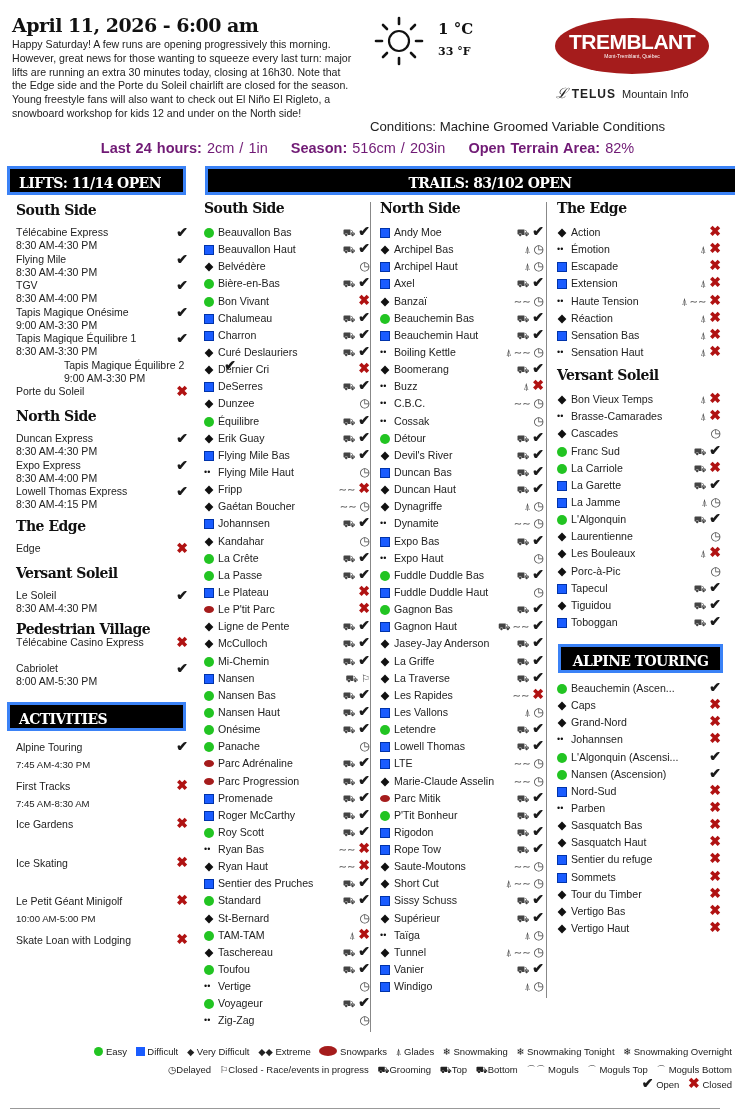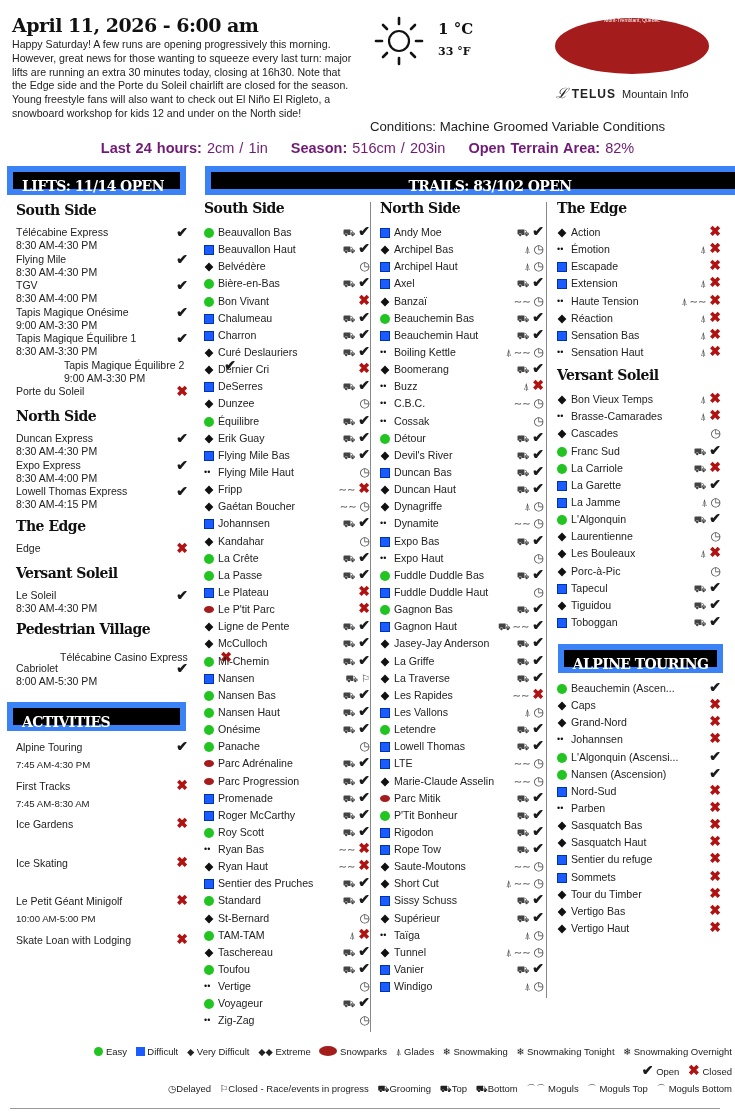--- a/index.html
+++ b/index.html
@@ -12,21 +12,21 @@
 .tempf{left:438px;top:45px;font-family:"DejaVu Serif",serif;font-weight:bold;font-size:11px}
 .logo{left:555px;top:18px;width:154px;height:56px;border-radius:50%;background:#a51c1c;color:#fff;text-align:center}
 .logo .t1{font-family:"Liberation Sans",sans-serif;font-weight:bold;font-size:21px;margin-top:12px;letter-spacing:-0.5px}
 .logo .t2{font-size:5px;margin-top:-1px}
 .telus{left:556px;top:83px;font-size:11px;color:#222}
 .telus b{font-size:12px;letter-spacing:1px;margin-right:3px}
 .cond{left:370px;top:119px;font-size:13.2px;color:#222}
 .stats{left:0;top:140px;width:735px;text-align:center;font-size:14.5px;color:#701a75;word-spacing:1px}
 .stats b{font-weight:bold}
 .stats .sp{display:inline-block;width:18px}
-.bar{background:#000;color:#fff;font-family:"DejaVu Serif",serif;font-weight:bold;font-size:14px;height:29px;line-height:29px;border:6px solid #3b82f6;letter-spacing:-0.6px}
+.bar{background:#000;color:#fff;font-family:"DejaVu Serif",serif;font-weight:bold;font-size:14px;height:29px;line-height:29px;border:3px solid #3b82f6;letter-spacing:-0.6px}
 .lifts-bar{left:7px;top:166px;width:179px;padding-left:9px}
 .trails-bar{left:205px;top:166px;width:570px;text-align:center}
 .act-bar{left:7px;top:702px;width:179px;padding-left:9px}
 .alp-bar{left:558px;top:644px;width:165px;text-align:center}
 .sec{font-family:"DejaVu Serif",serif;font-weight:bold;font-size:14px;letter-spacing:-0.5px}
 .lift{position:absolute;left:16px;width:172px;font-size:10.5px;line-height:13px;color:#222}
 .lift .st{position:absolute;right:0;top:0}
 .chk{color:#1a1a1a;font-weight:bold;font-size:14px;line-height:12px}
 .x{color:#b01212;font-weight:bold;font-size:14px;line-height:12px}
 .col{position:absolute;top:200px}
@@ -64,20 +64,21 @@
         <line x1="9" y1="9" x2="13" y2="13"></line>
         <line x1="37" y1="37" x2="41" y2="41"></line>
         <line x1="41" y1="9" x2="37" y2="13"></line>
         <line x1="9" y1="41" x2="13" y2="37"></line>
       </g>
     </svg>
 </div>
 <div class="abs tempc">1 °C</div>
 <div class="abs tempf">33 °F</div>
 <div class="abs logo">
+  <div class="t1">TREMBLANT</div>
   <div class="t2">Mont-Tremblant, Québec</div>
 </div>
 <div class="abs telus">
   <span style="font-style:italic;font-size:14px;margin-right:4px">ℒ</span><b>TELUS</b> <span>Mountain Info</span>
 </div>
 <div class="abs cond">Conditions: Machine Groomed Variable Conditions</div>
 <div class="abs stats">
   <b>Last 24 hours:</b> <span>2cm</span> <span>/ 1in</span><span class="sp"></span>
   <b>Season:</b> <span>516cm</span> <span>/ 203in</span><span class="sp"></span>
   <b>Open Terrain Area:</b> <span>82%</span>
@@ -145,21 +146,21 @@
       <div>Edge</div>
       <span class="st"><span class="x">✖</span></span>
     </div>
     <div class="abs sec" style="left: 16px; top: 564.5px;">Versant Soleil</div>
     <div class="lift" style="top: 588.5px;">
       <div>Le Soleil</div>
       <div>8:30 AM-4:30 PM</div>
       <span class="st"><span class="chk">✔</span></span>
     </div>
     <div class="abs sec" style="left: 16px; top: 621px;">Pedestrian Village</div>
-    <div class="lift" style="top: 651px; margin-left: 44px;">
+    <div class="lift" style="top: 636px;">
       <div>Télécabine Casino Express</div>
       <span class="st"><span class="x">✖</span></span>
     </div>
     <div class="lift" style="top: 662px;">
       <div>Cabriolet</div>
       <div>8:00 AM-5:30 PM</div>
       <span class="st"><span class="chk">✔</span></span>
     </div>
   </div>
 <div id="activities-area">
@@ -858,28 +859,28 @@
     <span class="l"><span class="dot"></span> <span>Easy</span></span>
     <span class="l"><span class="sq"></span> <span>Difficult</span></span>
     <span class="l"><span>◆</span> <span>Very Difficult</span></span>
     <span class="l"><span>◆◆</span> <span>Extreme</span></span>
     <span class="l"><span class="pill"></span> <span>Snowparks</span></span>
     <span class="l"><span>⍋</span> <span>Glades</span></span>
     <span class="l"><span>❄</span> <span>Snowmaking</span></span>
     <span class="l"><span>❄</span> <span>Snowmaking Tonight</span></span>
     <span class="l"><span>❄</span> <span>Snowmaking Overnight</span></span>
   </div>
-  <div style="margin-bottom:6px">
-    <span class="l"><span class="chk">✔</span> <span>Open</span></span>
-    <span class="l"><span class="x">✖</span> <span>Closed</span></span>
-  </div>
   <div>
     <span class="l"><span>◷</span><span>Delayed</span></span>
     <span class="l"><span>⚐</span><span>Closed - Race/events in progress</span></span>
     <span class="l"><span>⛟</span><span>Grooming</span></span>
     <span class="l"><span>⛟</span><span>Top</span></span>
     <span class="l"><span>⛟</span><span>Bottom</span></span>
     <span class="l"><span>⌒⌒</span> <span>Moguls</span></span>
     <span class="l"><span>⌒</span> <span>Moguls Top</span></span>
     <span class="l"><span>⌒</span> <span>Moguls Bottom</span></span>
   </div>
+  <div style="margin-bottom:6px">
+    <span class="l"><span class="chk">✔</span> <span>Open</span></span>
+    <span class="l"><span class="x">✖</span> <span>Closed</span></span>
+  </div>
 </div>
 <div class="abs hr"></div>
 
 </body></html>

